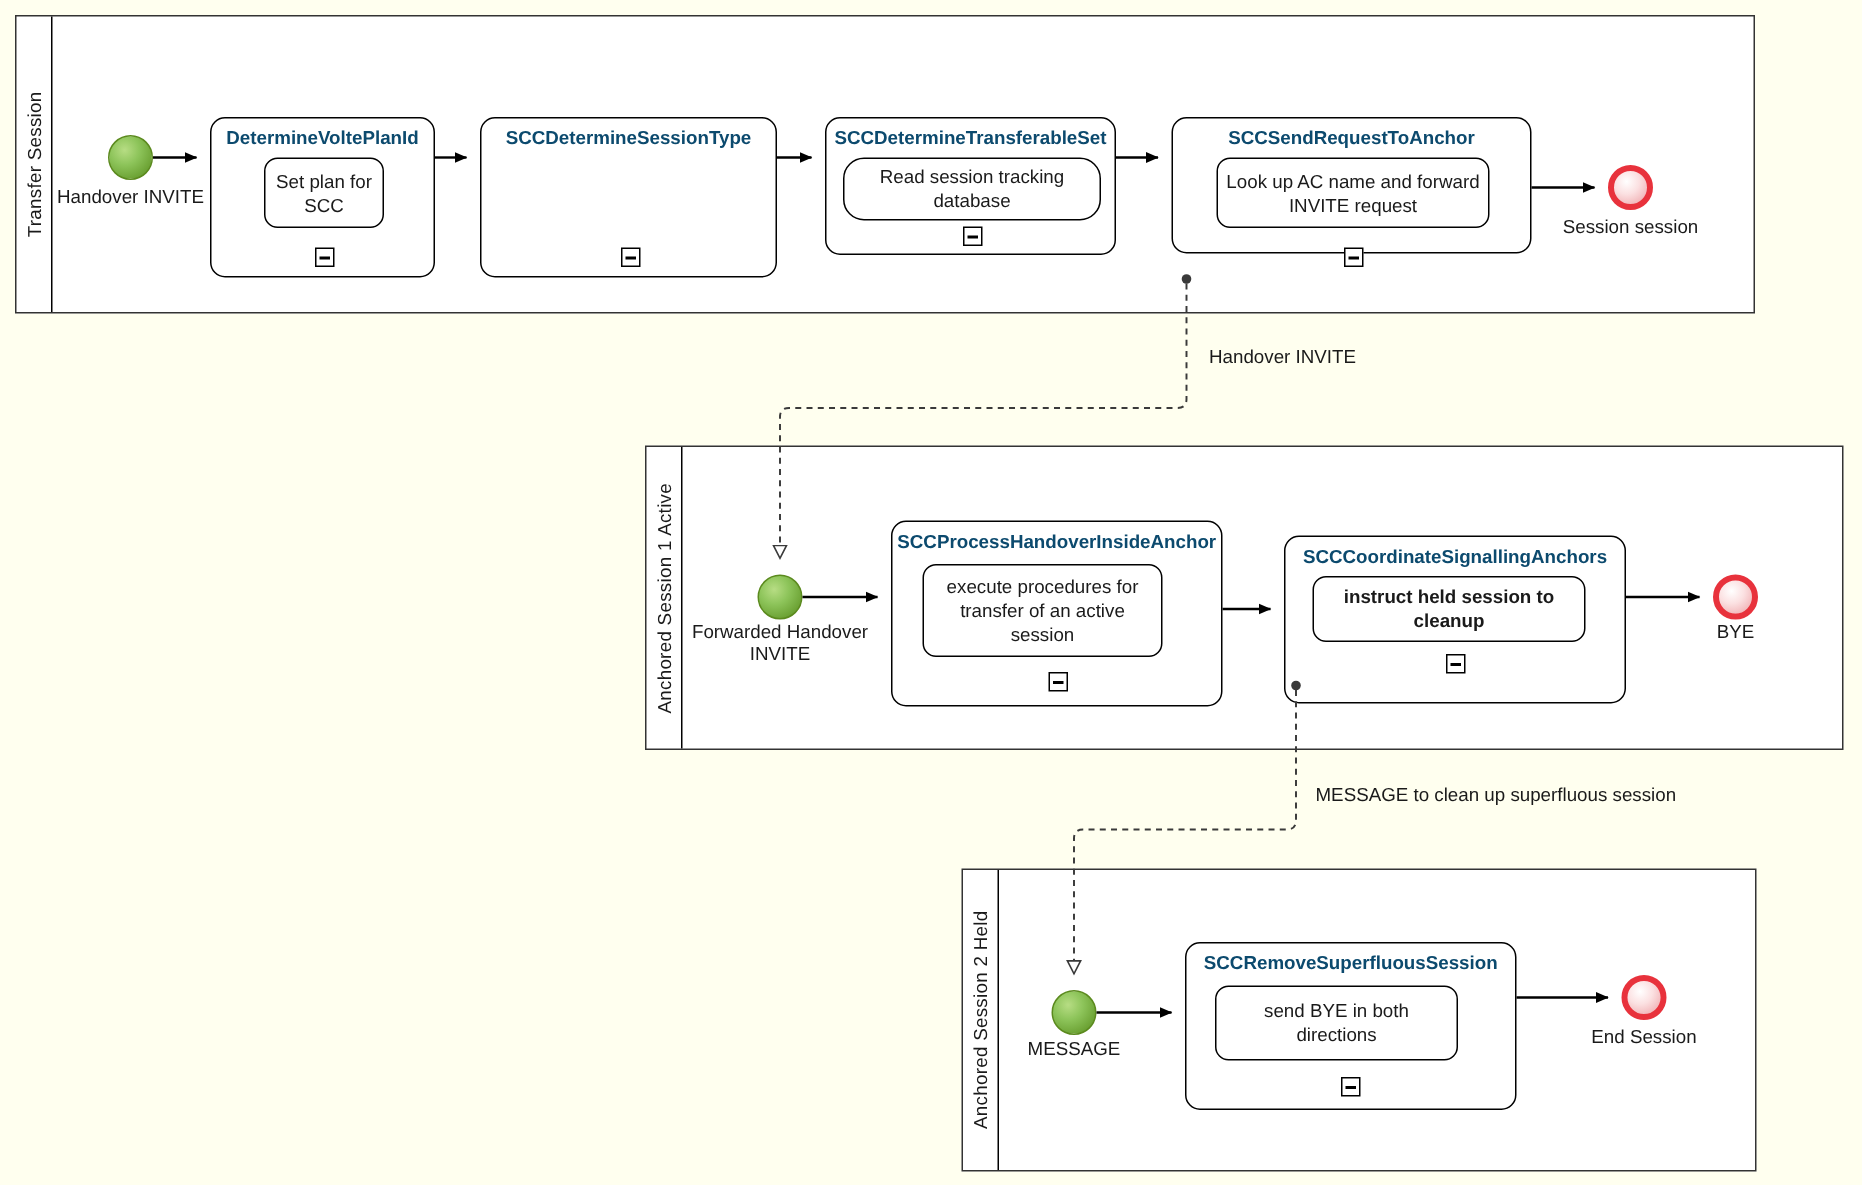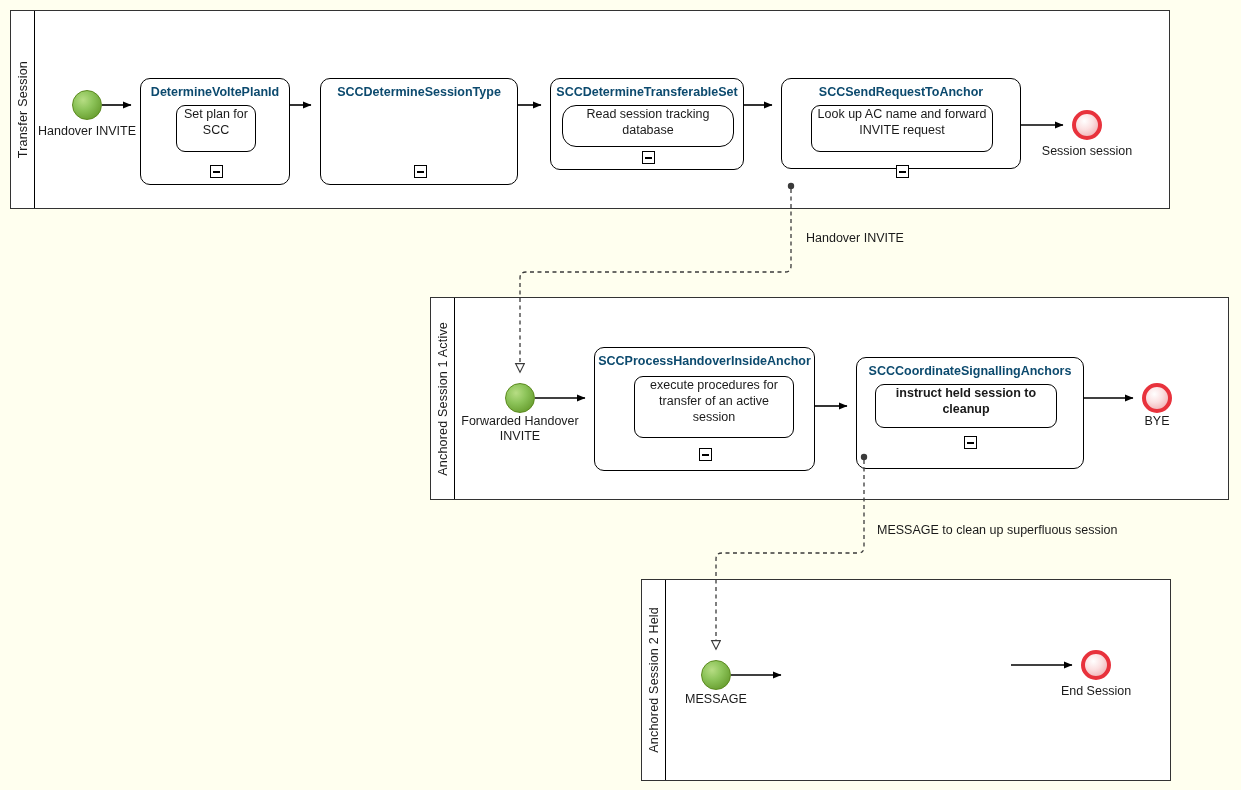--- a/index.html
+++ b/index.html
@@ -64,20 +64,21 @@
     color: #0c4a6e;
     line-height: 14px;
   }
   .sp-inner {
     position: absolute;
     border: 1.4px solid #000000;
     border-radius: 9px;
     background: #ffffff;
     box-sizing: border-box;
     display: flex;
+    align-items: center;
     justify-content: center;
     text-align: center;
   }
   .sp-inner-text {
     font-size: 12.5px;
     color: #1a1a1a;
     line-height: 16px;
     padding: 0 5px;
   }
   .sp-marker {
@@ -204,21 +205,21 @@
       <span class="lane-header-label">Anchored Session 1 Active</span>
     </div>
   </div>
 
   <div class="start-event" style="left:505px; top:383px;"></div>
   <div class="ev-label" style="left:455px; top:414px; width:130px;">Forwarded Handover
 INVITE</div>
 
   <div class="subprocess" style="left:594px; top:347px; width:221px; height:124px;">
     <div class="sp-title">SCCProcessHandoverInsideAnchor</div>
-    <div class="sp-inner" style="left:20px; top:28px; width:160px; height:62px;margin-left:19px;">
+    <div class="sp-inner" style="left:20px; top:28px; width:160px; height:62px;">
       <span class="sp-inner-text">execute procedures for transfer of an active session</span>
     </div>
     <div class="sp-marker" style="left:104px; top:100px;"></div>
   </div>
 
   <div class="subprocess" style="left:856px; top:357px; width:228px; height:112px;">
     <div class="sp-title">SCCCoordinateSignallingAnchors</div>
     <div class="sp-inner" style="left:18px; top:26px; width:182px; height:44px;font-weight:bold;">
       <span class="sp-inner-text">instruct held session to cleanup</span>
     </div>
@@ -230,20 +231,27 @@
 
   <div class="lane" style="left:641px; top:579px; width:530px; height:202px;">
     <div class="lane-header">
       <span class="lane-header-label">Anchored Session 2 Held</span>
     </div>
   </div>
 
   <div class="start-event" style="left:701px; top:660px;"></div>
   <div class="ev-label" style="left:661px; top:692px; width:110px;">MESSAGE</div>
 
+  <div class="subprocess" style="left:790px; top:628px; width:221px; height:112px;">
+    <div class="sp-title">SCCRemoveSuperfluousSession</div>
+    <div class="sp-inner" style="left:19px; top:28px; width:162px; height:50px;">
+      <span class="sp-inner-text">send BYE in both directions</span>
+    </div>
+    <div class="sp-marker" style="left:103px; top:89px;"></div>
+  </div>
 
   <div class="end-event" style="left:1081px; top:650px;"></div>
   <div class="ev-label" style="left:1036px; top:684px; width:120px;">End Session</div>
 
   <svg class="flow-svg">
     <defs>
       <marker id="seqArrow" markerWidth="9" markerHeight="9" refX="8" refY="4.2" orient="auto" markerUnits="userSpaceOnUse">
         <path d="M0,0.6 L8.5,4.2 L0,7.8 z" fill="#000000"></path>
       </marker>
       <marker id="msgArrow" markerWidth="11" markerHeight="11" refX="9" refY="5.2" orient="auto" markerUnits="userSpaceOnUse">

